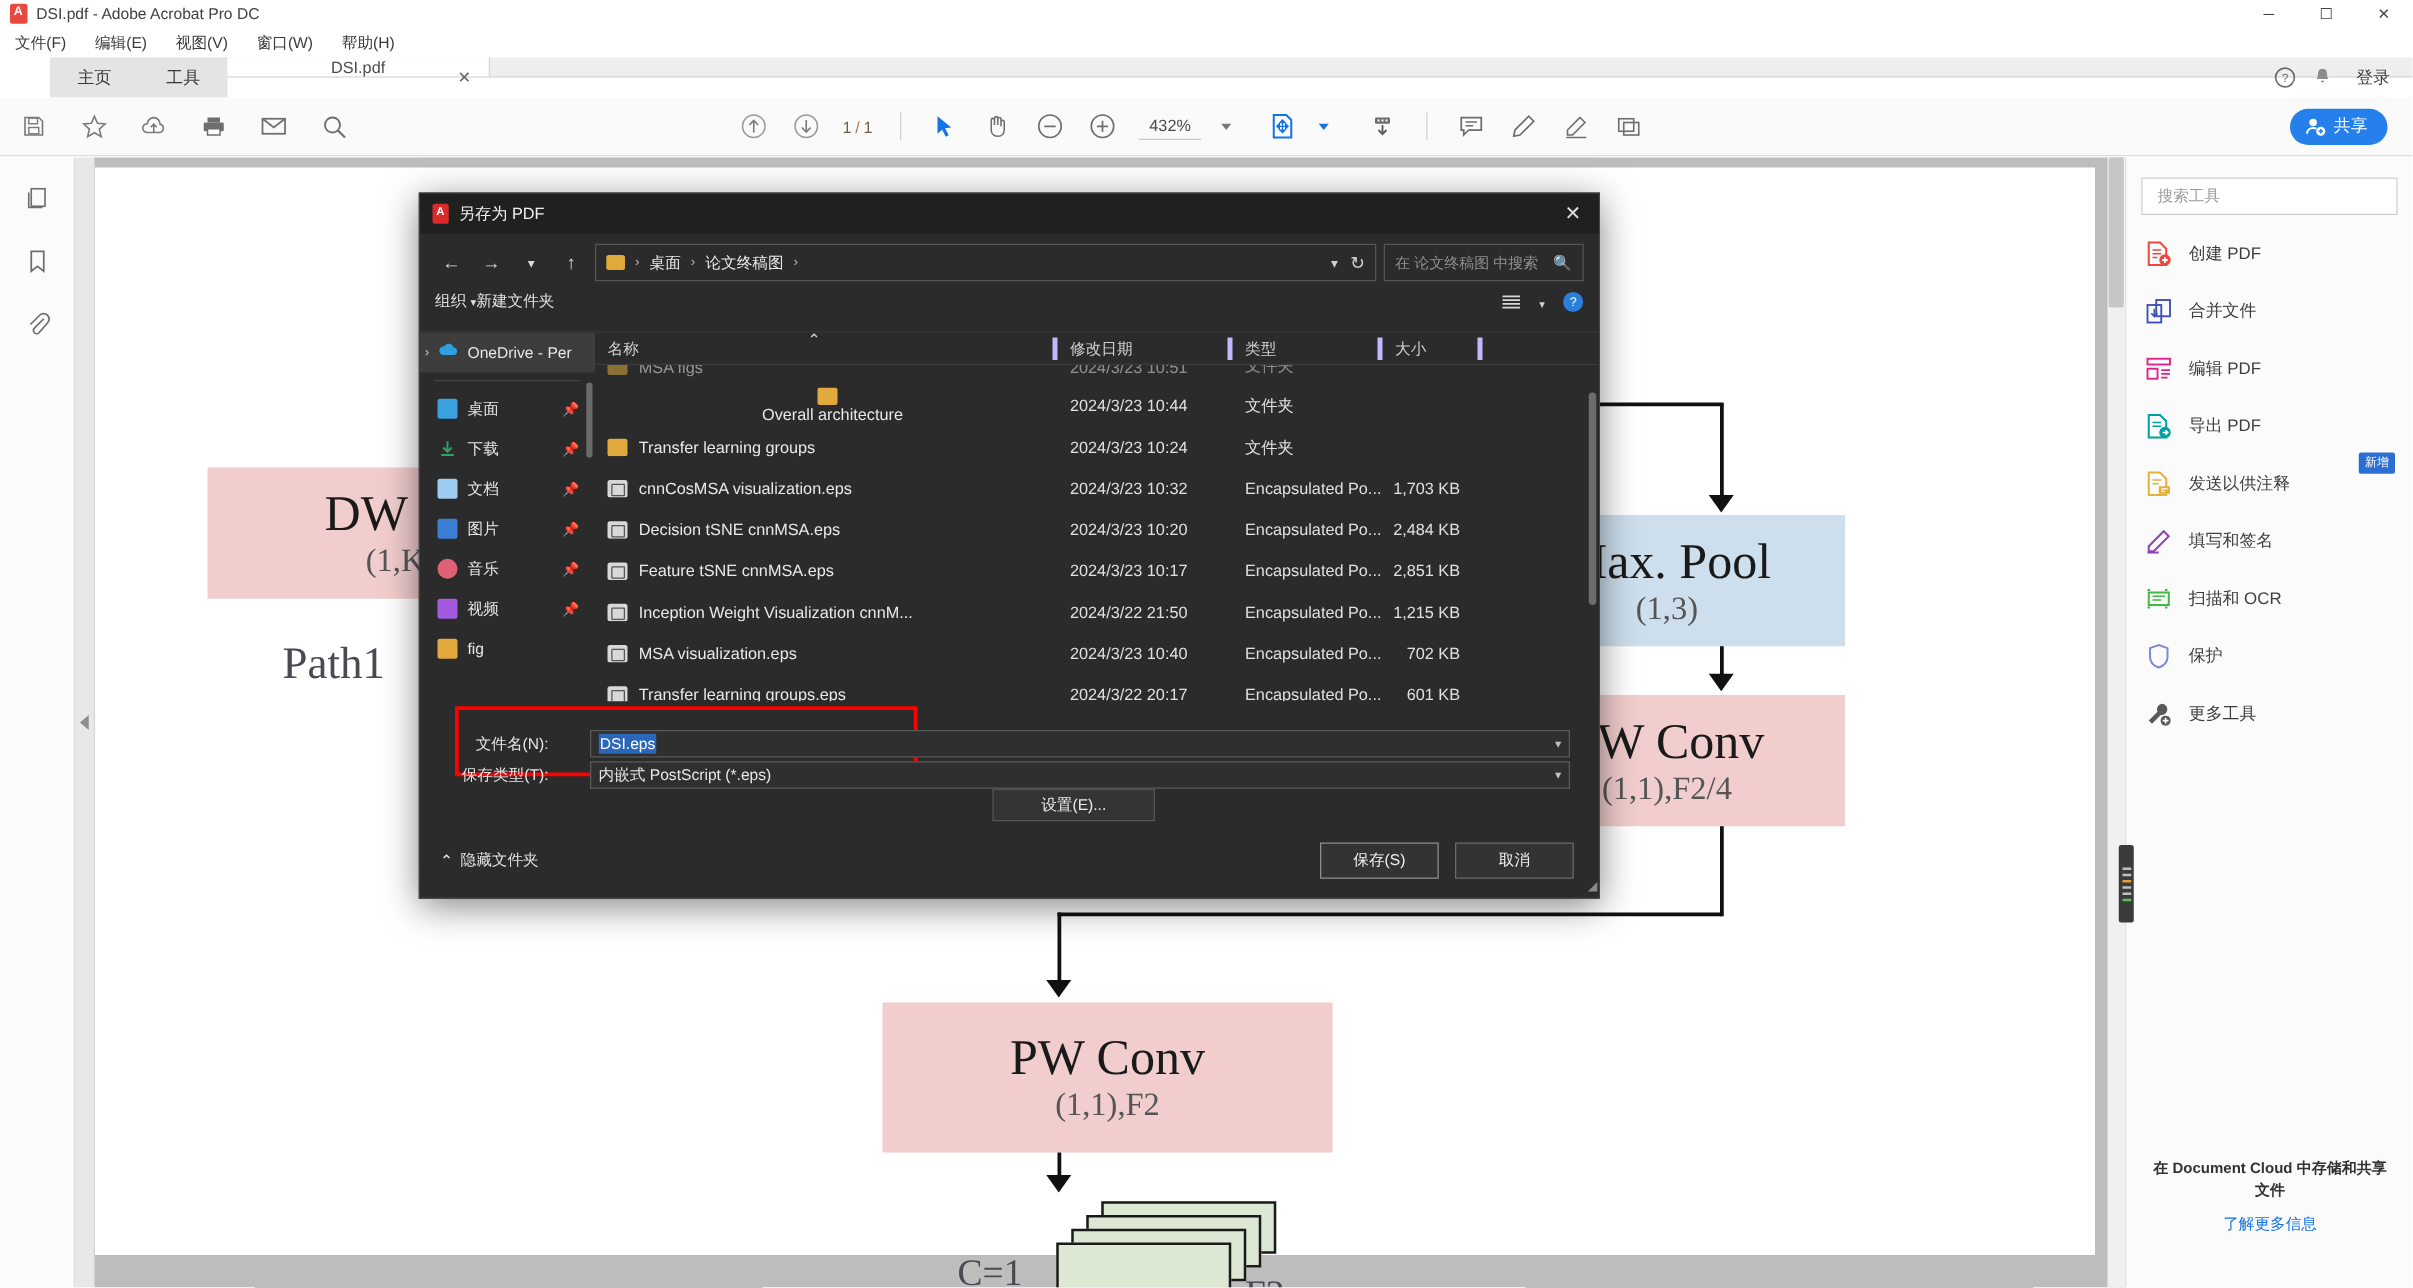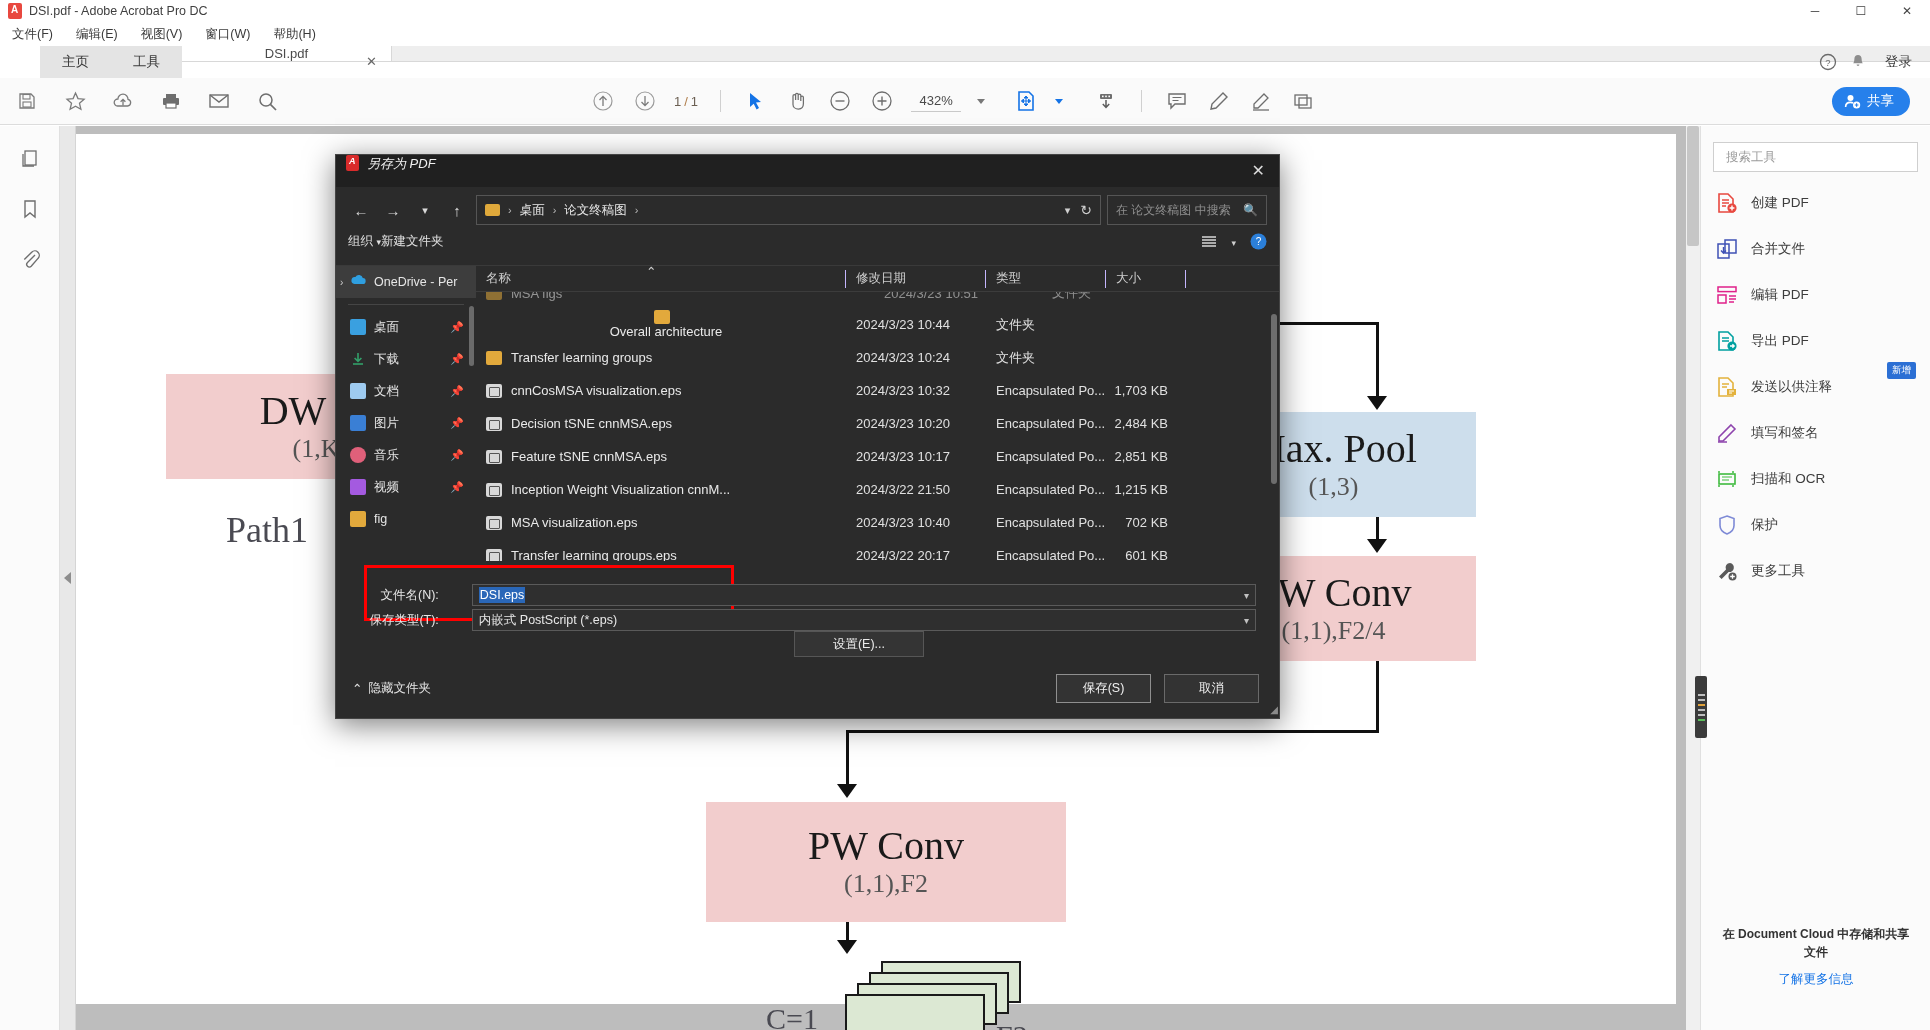--- a/index.html
+++ b/index.html
@@ -136,21 +136,21 @@
   .tp-handle i { display:block; width:7px; height:2px; background:#bfbfbf; }
   .tp-handle i.o { background:#e0a23c; }
   .tp-handle i.g { background:#5bbd5b; }
 
   
   .dialog {
     position:absolute; left:335px; top:154px; width:945px; height:565px;
     background:#2b2b2b; border:1px solid #444; box-shadow:0 6px 28px rgba(0,0,0,.5);
     color:#e6e6e6; font-size:13px;
   }
-  .dlg-title { height:32px; background:#202020; display:flex; align-items:flex-start; padding-left:10px; position:relative;font-style:italic;}
+  .dlg-title { height:32px; background:#202020; display:flex; align-items:center; padding-left:10px; position:relative;}
   .dlg-title .pdfico { width:13px; height:16px; background:#d92b2b; border-radius:2px; margin-right:8px; position:relative;}
   .dlg-title .pdfico:after{content:"A"; position:absolute; left:3px; top:1px; font-size:9px; color:#fff; font-weight:bold;}
   .dlg-title .tt { font-size:13px; color:#f0f0f0; }
   .dlg-title .x { position:absolute; right:14px; top:6px; font-size:16px; color:#dcdcdc; }
 
   .navrow { height:46px; display:flex; align-items:center; padding:0 12px; gap:6px; }
   .navbtn { width:26px; height:26px; display:flex; align-items:center; justify-content:center; color:#d9d9d9; font-size:15px; }
   .addrbar { flex:1; height:30px; background:#2b2b2b; border:1px solid #555; display:flex; align-items:center; padding:0 8px; gap:6px; }
   .addrbar .fld { width:15px; height:12px; background:#e0a93b; border-radius:2px 2px 2px 2px; }
   .crumb { font-size:12.5px; color:#e8e8e8; }
@@ -169,21 +169,21 @@
   .dsb-item.sel { background:#3d3d3d; }
   .dsb-item .chev { position:absolute; left:4px; color:#cfcfcf; font-size:10px;}
   .dsb-item .ic { width:16px; height:16px; margin-right:8px; border-radius:2px; flex:none;}
   .dsb-item .pin { position:absolute; right:12px; color:#9a9a9a; font-size:11px; }
   .dsb-divider { height:1px; background:#454545; margin:6px 12px; }
   .dsb-scroll { position:absolute; right:2px; top:40px; width:5px; height:60px; background:#6a6a6a; border-radius:3px; }
 
   .dlist { flex:1; background:#2b2b2b; position:relative; overflow:hidden; }
   .dl-head { display:flex; height:26px; align-items:center; font-size:12.5px; color:#cfcfcf;
              border-bottom:1px solid #3c3c3c; position:relative;}
-  .dl-head .c { border-right:1px solid #c4b5fd; height:18px; display:flex; align-items:flex-start; padding-left:10px;}
+  .dl-head .c { border-right:4px solid #c4b5fd; height:18px; display:flex; align-items:flex-end; padding-left:10px;}
   .dl-rows { position:relative; }
   .dl-row { display:flex; height:33px; align-items:center; font-size:13px; color:#e9e9e9; }
   .dl-row .nm { display:flex; align-items:center; padding-left:10px; overflow:hidden; white-space:nowrap; }
   .dl-row .nm .fi { width:16px; height:14px; margin-right:9px; flex:none; }
   .dl-row .dt, .dl-row .ty { padding-left:10px; color:#e0e0e0; }
   .dl-row .sz { text-align:right; padding-right:18px; color:#e0e0e0; }
   .folderico { background:#e2a93c; border-radius:2px 2px 2px 2px; position:relative; }
   .epsico { background:#d8d8d8; border-radius:2px; position:relative; }
   .epsico:after{ content:""; position:absolute; left:3px; top:3px; width:9px; height:8px;
                  border:1.5px solid #555; border-radius:1px;}
@@ -705,21 +705,21 @@
           <div class="c" style="width:370px; position:relative;">
             <span>名称</span>
             <span style="position:absolute; left:170px; top:-6px; color:#cfcfcf;">⌃</span>
           </div>
           <div class="c" style="width:140px;">修改日期</div>
           <div class="c" style="width:120px;">类型</div>
           <div class="c" style="width:80px;">大小</div>
         </div>
 
         <div class="dl-topcut">
-          <div class="dl-row" style="height:26px; margin-top:-12px;gap:28px;">
+          <div class="dl-row" style="height:26px; margin-top:-12px;">
             <div class="nm" style="width:370px;">
               <span class="fi folderico"></span>
               <span>MSA figs</span>
             </div>
             <div class="dt" style="width:140px;">2024/3/23 10:51</div>
             <div class="ty" style="width:120px;">文件夹</div>
             <div class="sz" style="width:80px;"></div>
           </div>
         </div>
 

